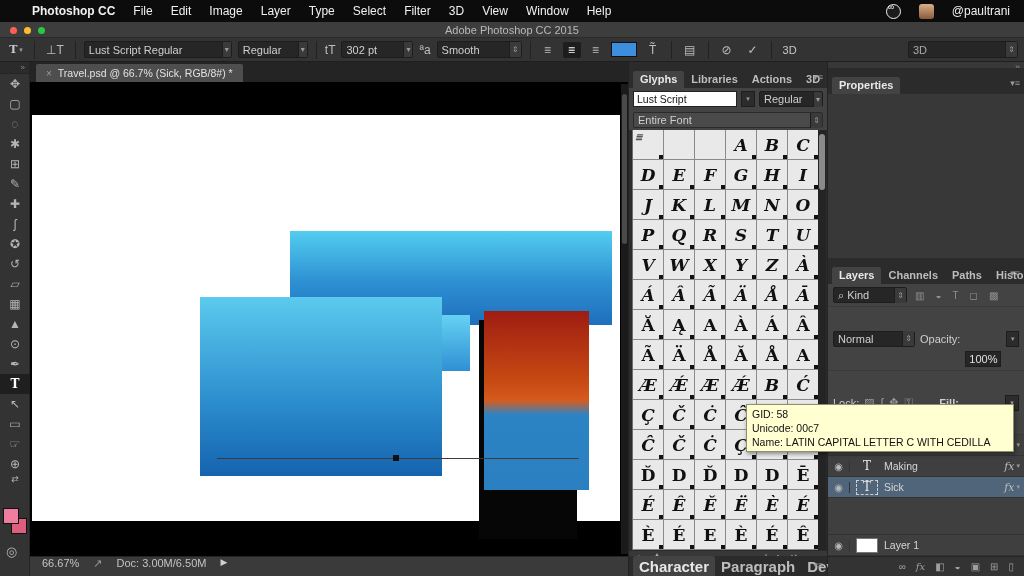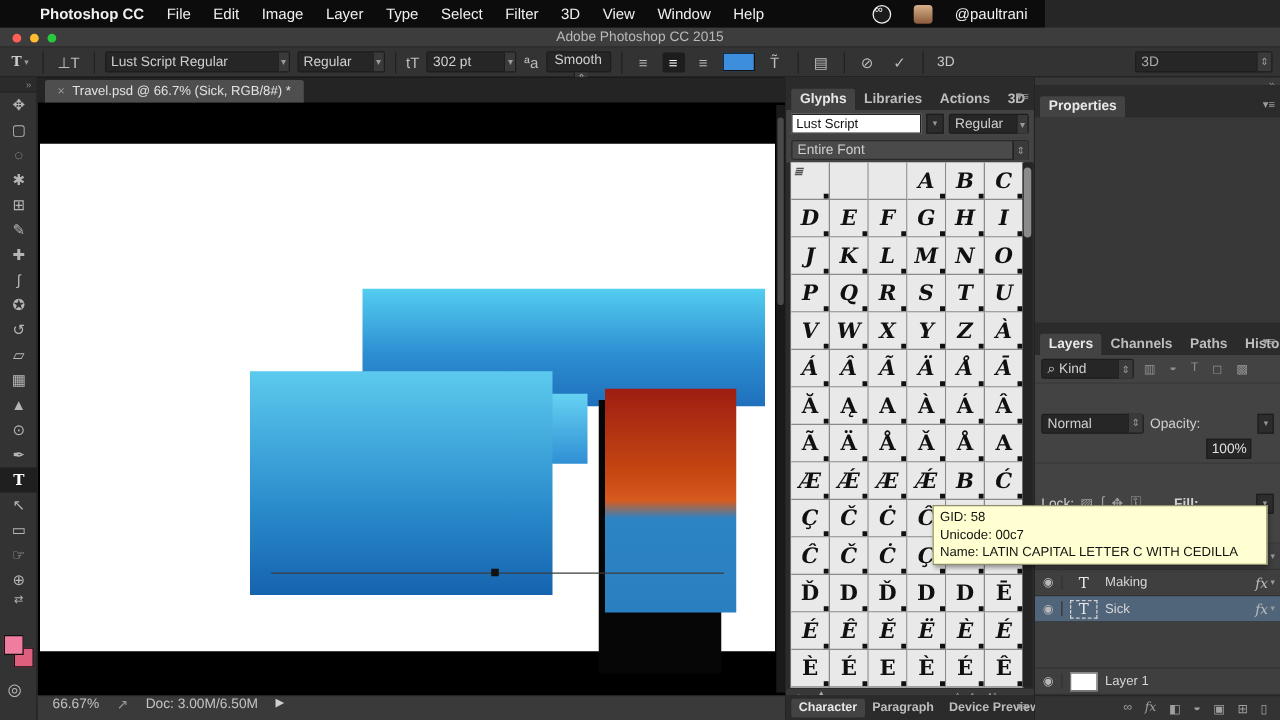--- a/index.html
+++ b/index.html
@@ -1,21 +1,21 @@
 <!DOCTYPE html>
 <html><head>
 <meta charset="utf-8">
 <style>
   * { margin:0; padding:0; box-sizing:border-box; }
   html,body { width:1024px; height:576px; overflow:hidden; background:#262626;
     font-family:"Liberation Sans", sans-serif; font-size:11px; color:#cccccc;
     -webkit-font-smoothing:antialiased; }
 
   
-  #menubar { position:absolute; left:0; top:0; width:836px; height:22px;
+  #menubar { position:absolute; left:0; top:0; width:1024px; height:22px;
     background:#0c0c0c; display:flex; align-items:center; gap:18px; padding:0 14px;
     color:#f0f0f0; font-size:12px; z-index:40; }
   #menubar .apple { font-size:13px; }
   #menubar .appname { font-weight:bold; }
   .menu-item { cursor:default; }
   #menubar .spacer { flex:1; }
   .cc-icon { width:15px; height:15px; border-radius:50%; background:#1b1b1b;
     border:1.5px solid #f0f0f0; display:inline-block; position:relative; }
   .cc-icon::after{ content:"∞"; position:absolute; left:1px; top:-3px; font-size:9px; color:#fff;}
   .avatar { width:15px; height:15px; border-radius:3px; background:linear-gradient(#d8b08a,#8a5a3a); display:inline-block; }
@@ -120,21 +120,21 @@
   .gcell.spaceglyph { font-size:9px; color:#555; justify-content:flex-start; align-items:flex-start; padding:2px;}
   #glyph-scroll { position:absolute; right:1px; top:0; width:8px; height:420px; background:#242424; }
   #glyph-scroll .thumb { position:absolute; left:1px; top:4px; width:6px; height:56px; background:#8a8a8a; border-radius:3px; }
   #glyph-slider-row { height:12px; background:#383838; display:flex; align-items:center; gap:6px;
     padding:0 8px; color:#a8a8a8; font-size:8px; border-top:1px solid #2a2a2a;}
   #glyph-slider-row .track { flex:0 0 110px; height:2px; background:#1f1f1f; position:relative; }
   #glyph-slider-row .thumb { position:absolute; left:6px; top:-3px; width:0; height:0;
     border-left:4px solid transparent; border-right:4px solid transparent; border-bottom:7px solid #a8a8a8; }
   #bottom-tabs { position:absolute; left:0; bottom:0; width:100%; height:20px; background:#2b2b2b;
     display:flex; align-items:center; padding:0 4px; gap:0; }
-  #bottom-tabs .ptab { font-weight:bold; font-size:10px; padding:2px 6px; }
+  #bottom-tabs .ptab { font-weight:bold; font-size:15px; padding:2px 6px; }
   #bottom-tabs .ptab.active { background:#434343; border-radius:2px; }
 
   
   #rightcol { position:absolute; left:828px; top:62px; width:196px; height:514px; background:#383838; }
   #properties-panel { position:absolute; left:0; top:6px; width:196px; height:190px; }
   #properties-body { background:#434343; height:164px; border-top:1px solid #4a4a4a; }
   #no-properties { padding:10px 8px; color:#e0e0e0; font-weight:bold; }
   #layers-panel { position:absolute; left:0; top:196px; width:196px; height:298px; }
   #layers-body { background:#434343; }
   .lrow { display:flex; align-items:center; gap:5px; padding:3px 5px; border-bottom:1px solid #3a3a3a; color:#cfcfcf; }
@@ -218,21 +218,21 @@
     <span>Regular</span>
     <span class="arrow">▾</span>
   </span>
   <span class="ob-sep"></span>
   <span class="ob-icon">tT</span>
   <span class="ob-select" style="width:72px;justify-content:space-between;">
     <span>302 pt</span>
     <span class="arrow">▾</span>
   </span>
   <span class="ob-icon">ªa</span>
-  <span class="ob-select" style="width:52px;justify-content:space-between;flex-direction:column;">
+  <span class="ob-select" style="width:85px;justify-content:space-between;">
     <span>Smooth</span>
     <span class="arrow">⇕</span>
   </span>
   <span class="ob-sep"></span>
   <span class="align">≡</span>
   <span class="align active">≡</span>
   <span class="align">≡</span>
   <span id="type-color-swatch"></span>
   <span class="ob-btn ob-icon">T̃</span>
   <span class="ob-sep"></span>

